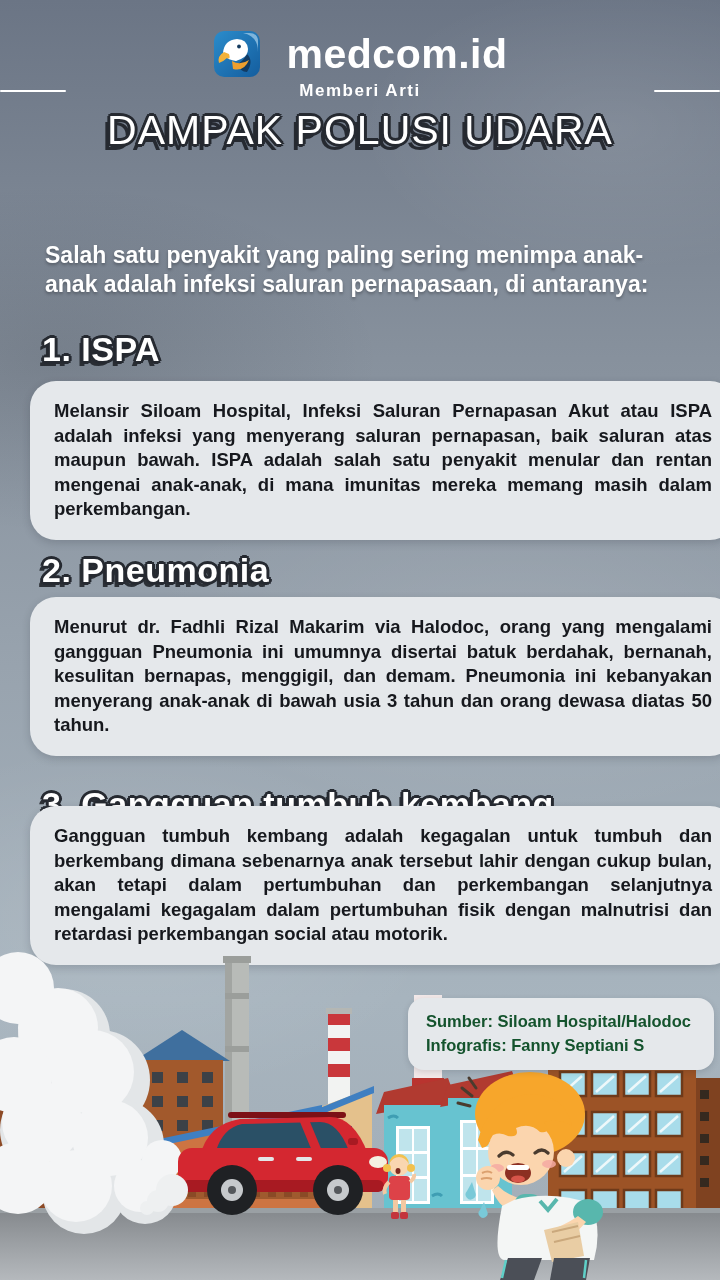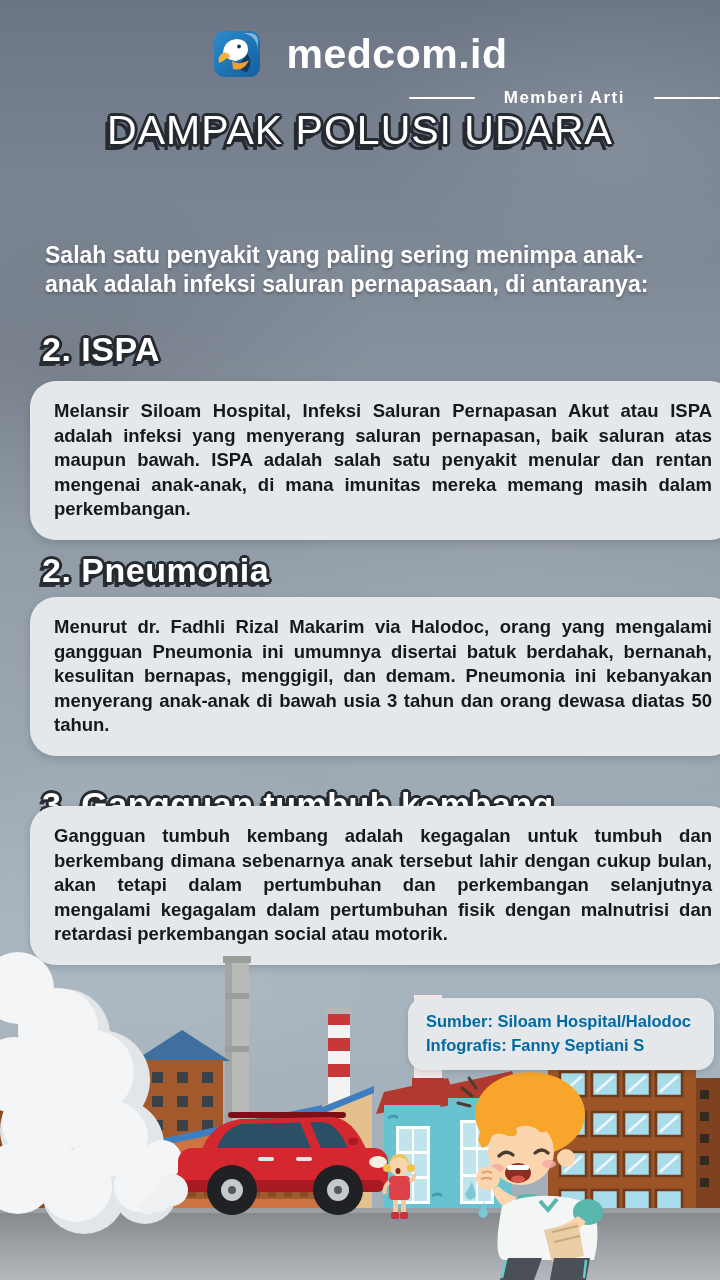--- a/index.html
+++ b/index.html
@@ -12,21 +12,21 @@
       radial-gradient(ellipse 520px 280px at 8% 28%, rgba(18,22,32,.14), transparent 62%),
       radial-gradient(ellipse 640px 300px at 72% 50%, rgba(255,255,255,.09), transparent 60%),
       radial-gradient(ellipse 520px 300px at 18% 72%, rgba(255,255,255,.10), transparent 60%),
       linear-gradient(180deg,#6b7585 0%, #87919d 28%, #98a3ae 52%, #a7b4be 78%, #a2adb7 100%);
   }
   
   .header { position:absolute; top:30px; left:0; width:720px; text-align:center; }
   .logo-row { display:flex; align-items:center; justify-content:center; gap:26px; }
   .logo-badge { width:48px; height:48px; }
   .brand { color:#fff; font-size:41px; font-weight:bold; letter-spacing:.5px; }
-  .tagline-row { display:flex; align-items:center; justify-content:flex-end; gap:29px; margin-top:10px; }
+  .tagline-row { display:flex; align-items:center; justify-content:space-between; gap:12px; margin-top:3px; }
   .tag-line { width:66px; height:2px; background:#fff; border-radius:2px; }
   .tagline { color:#fff; font-size:17px; font-weight:bold; letter-spacing:1.5px; }
   
   .title {
     position:absolute; top:108px; left:0; width:720px; text-align:center;
     color:#fff; font-weight:normal; font-size:41px; line-height:1.1; letter-spacing:1px;
     text-shadow:
       -2px -2px 0 #262a31, 0 -3px 0 #262a31, 2px -2px 0 #262a31, 3px 0 0 #262a31,
       2px 2px 0 #262a31, 0 3px 0 #262a31, -2px 2px 0 #262a31, -3px 0 0 #262a31,
       -5px 6px 0 rgba(32,35,41,.92);
@@ -49,21 +49,21 @@
   .card {
     position:absolute; left:30px; width:706px; background:#e5e8eb;
     border-radius:26px; padding:18px 24px; color:#16181d;
     font-size:18.5px; font-weight:bold; line-height:1.33; text-align:justify;
     box-shadow:0 3px 8px rgba(30,35,45,.18);
   }
   .c1 { top:381px; } .c2 { top:597px; } .c3 { top:806px; }
   
   .credits {
     position:absolute; top:998px; left:408px; width:306px; background:#e5e8eb;
-    border-radius:16px; padding:12px 14px 12px 18px; color:#0369a1;
+    border-radius:16px; padding:12px 14px 12px 18px; color:#14532d;
     font-size:16.5px; font-weight:bold; line-height:1.45; overflow:hidden;
     box-shadow:0 2px 6px rgba(30,35,45,.15);
   }
   .credits div { white-space:nowrap; }
   
   .scene { position:absolute; top:860px; left:0; width:720px; height:420px; }
 </style>
 </head>
 <body>
 
@@ -94,21 +94,21 @@
       <div class="tag-line"></div>
     </div>
   </div>
 
   <div class="title">
     <div>DAMPAK POLUSI UDARA</div>
   </div>
 
   <div class="intro">Salah satu penyakit yang paling sering menimpa anak-anak adalah infeksi saluran pernapasaan, di antaranya:</div>
 
-  <div class="sec-h h1">2. ISPA</div>
+  <div class="sec-h h1">1. ISPA</div>
   <div class="card c1">Melansir Siloam Hospital, Infeksi Saluran Pernapasan Akut atau ISPA adalah infeksi yang menyerang saluran pernapasan, baik saluran atas maupun bawah. ISPA adalah salah satu penyakit menular dan rentan mengenai anak-anak, di mana imunitas mereka memang masih dalam perkembangan.</div>
 
   <div class="sec-h h2">2. Pneumonia</div>
   <div class="card c2">Menurut dr. Fadhli Rizal Makarim via Halodoc, orang yang mengalami gangguan Pneumonia ini umumnya disertai batuk berdahak, bernanah, kesulitan bernapas, menggigil, dan demam. Pneumonia ini kebanyakan menyerang anak-anak di bawah usia 3 tahun dan orang dewasa diatas 50 tahun.</div>
 
   <div class="sec-h h3">3. Gangguan tumbuh kembang</div>
   <div class="card c3">Gangguan tumbuh kembang adalah kegagalan untuk tumbuh dan berkembang dimana sebenarnya anak tersebut lahir dengan cukup bulan, akan tetapi dalam pertumbuhan dan perkembangan selanjutnya mengalami kegagalam dalam pertumbuhan fisik dengan malnutrisi dan retardasi perkembangan social atau motorik.</div>
 
   <svg class="scene" viewBox="0 0 720 420">
     <defs>

